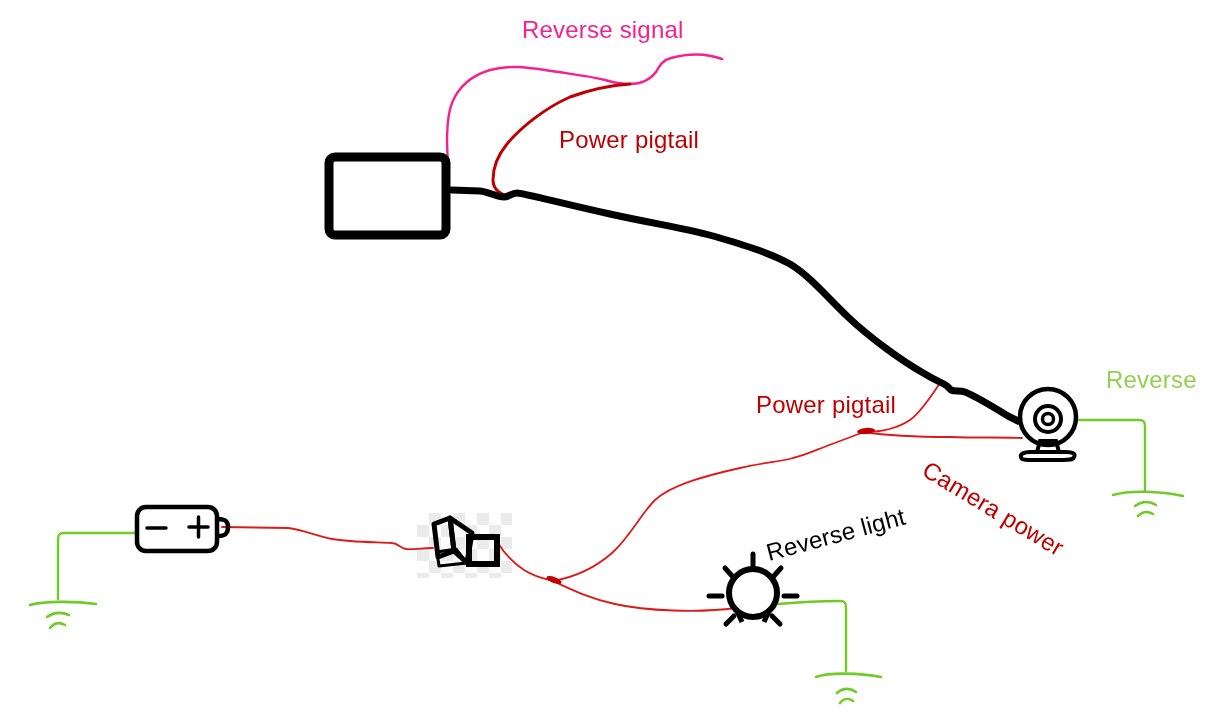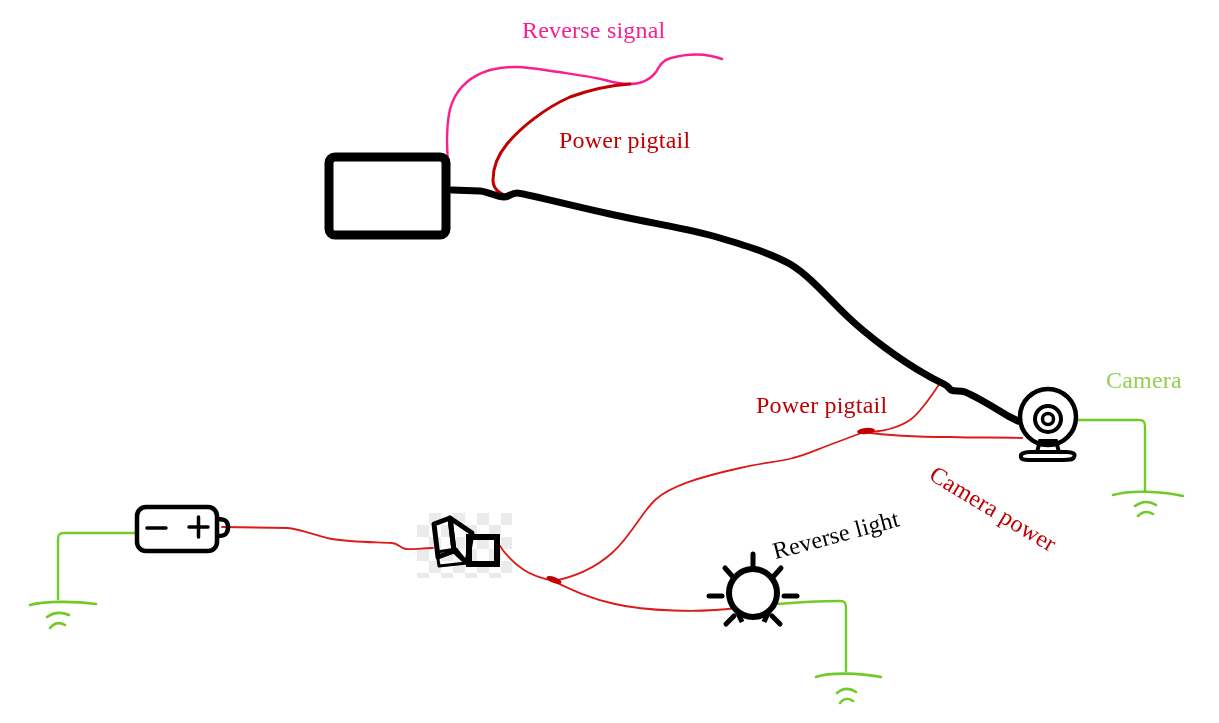--- a/index.html
+++ b/index.html
@@ -1,18 +1,18 @@
 <!DOCTYPE html>
 <html style="--pink: #F7208E; --dark-red: #C00000; --wire-red: #DD1A1A; --wire-green: #70CB27; --green-text: #92D050;"><head>
 <meta charset="utf-8">
 <style>
   html,body{margin:0;padding:0;background:#ffffff;}
   .canvas{
     position:relative;width:1219px;height:723px;background:#ffffff;overflow:hidden;
-    font-family:Liberation Serif, serif;
+    font-family:Liberation Sans, sans-serif;
   }
   .checker{
     position:absolute;left:417px;top:513px;width:95px;height:65px;
     background-image:conic-gradient(#ebebeb 25%, #ffffff 0 50%, #ebebeb 0 75%, #ffffff 0);
     background-size:24px 24px;
   }
   svg.layer{position:absolute;left:0;top:0;}
   svg.layer path, svg.layer rect, svg.layer circle{fill:none;}
   .s-black{stroke:#000000;}
   .s-pink{stroke:var(--pink);}
@@ -155,19 +155,19 @@
       <path class="f-black" d="M748,638 L760,638 L757,645 C755,648 753,648 751,645 Z"></path>
     </g>
   </svg>
 
   <div class="lbl pink" style="left:522px;top:17px;">Reverse signal</div>
 
   <div class="lbl dred" style="left:559px;top:127px;">Power pigtail</div>
 
   <div class="lbl dred" style="left:756px;top:392px;">Power pigtail</div>
 
-  <div class="lbl green" style="left:1106px;top:367px;">Camera</div>
+  <div class="lbl green" style="left:1106px;top:367px;">Reverse</div>
 
   <div class="lbl dred rot" style="left:993px;top:509px;transform:translate(-50%,-50%) rotate(31deg);">Camera power</div>
 
   <div class="lbl black rot" style="left:836px;top:535px;transform:translate(-50%,-50%) rotate(-15deg);">Reverse light</div>
 
 </div>
 
 </body></html>

